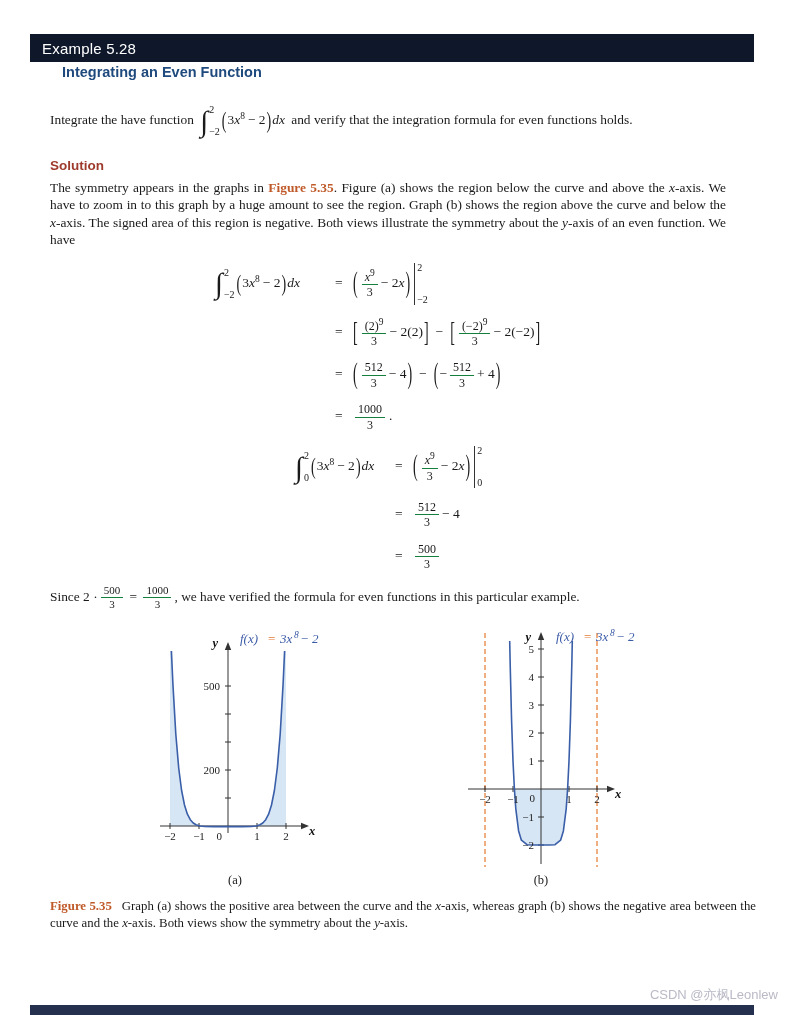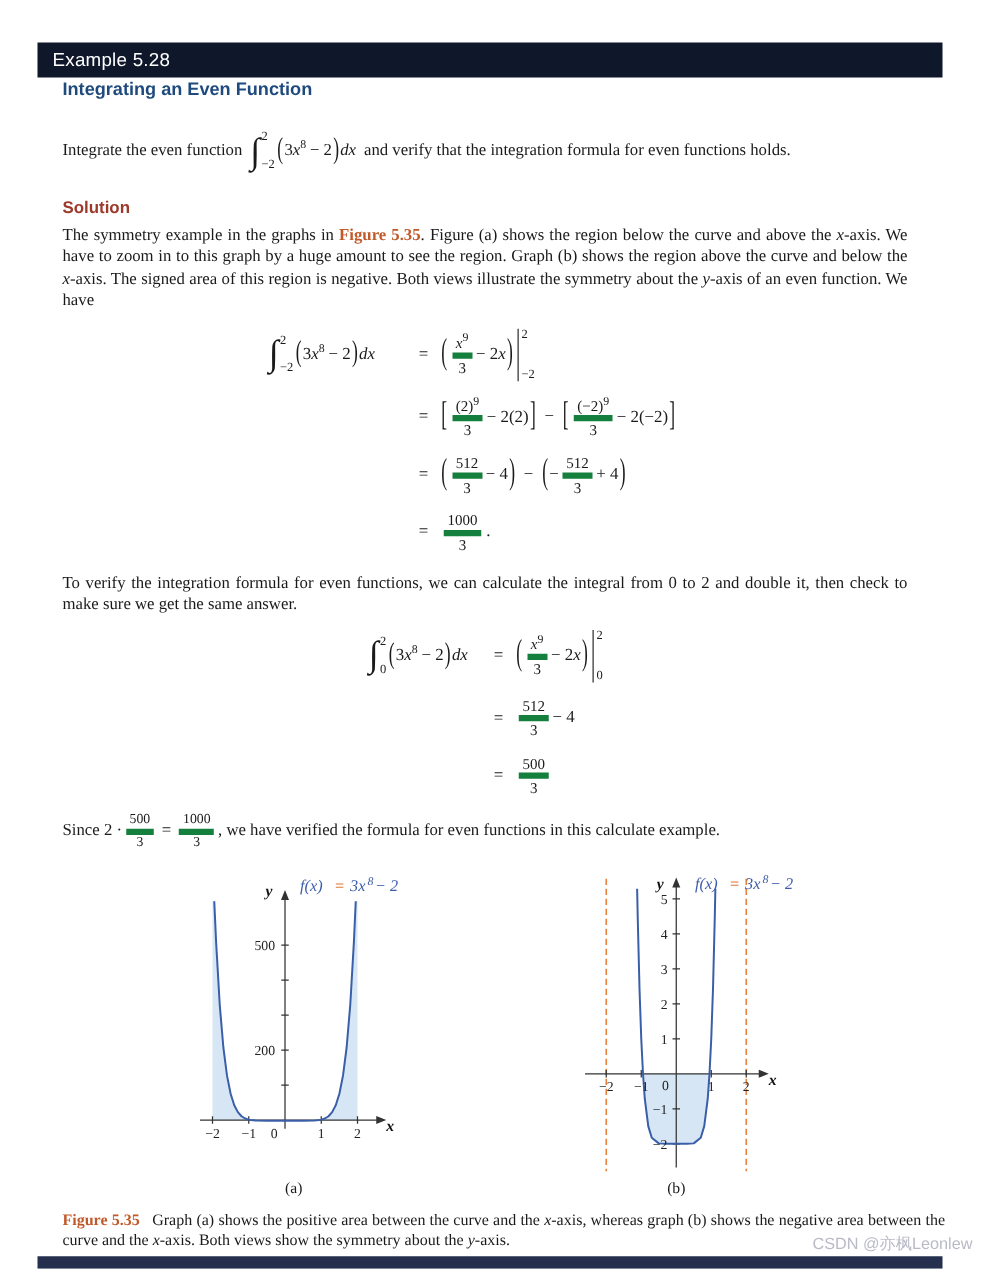--- a/index.html
+++ b/index.html
@@ -11,21 +11,21 @@
     position:absolute;top:14px;left:30px;right:42px;height:28px;
     background:#0f172a;color:#fff;display:flex;align-items:center;
     font-family:"Liberation Sans", sans-serif;font-size:15px;
     padding-left:12px;box-sizing:border-box;letter-spacing:.2px;margin-top:20px;
   }
   .footer-bar{position:absolute;bottom:0;left:30px;right:42px;height:10px;background:#25304f;}
   .watermark{position:absolute;right:18px;bottom:11px;font-family:"Liberation Sans",sans-serif;
     font-size:13px;color:#b9bac6;}
   .content{position:absolute;top:42px;left:50px;width:676px;}
   .subtitle{color:#1f4a7d;font-family:"Liberation Sans",sans-serif;font-size:14.5px;
-    font-weight:bold;margin:22px 0 0 0;}
+    font-weight:bold;margin:22px 0 0 12px;}
   .solution{color:#9e3a2c;font-family:"Liberation Sans",sans-serif;font-size:13.5px;
     font-weight:bold;margin:20px 0 6px 0;}
   .body-text{font-size:13.4px;line-height:1.3;text-align:justify;margin:6px 0;}
   .intro{margin-top:24px;}
   .figref{color:#c05a2a;font-weight:bold;}
 
   
   .mblock{margin:14px 0 14px 165px;font-size:13.5px;}
   .mblock2{margin:12px 0 12px 245px;font-size:13.5px;}
   .mrow{white-space:nowrap;margin:12px 0;}
@@ -38,21 +38,21 @@
   .isym{font-size:29px;line-height:1;}
   .ilims{display:inline-flex;flex-direction:column;justify-content:space-between;height:34px;
     font-size:10px;margin-left:1px;line-height:1;}
   .ilims .iu{margin-top:1px;}
   .ilims .il{margin-bottom:1px;}
   .tp{display:inline-block;vertical-align:middle;transform:scaleY(1.7);font-size:14px;padding:0 1px;}
   .tp.lg{transform:scaleY(2.05);}
   .tb{display:inline-block;vertical-align:middle;transform:scaleY(1.95);font-size:14px;padding:0 1px;}
   .frac{display:inline-flex;flex-direction:column;align-items:center;vertical-align:middle;
     font-size:12px;line-height:1.2;margin:0 3px;}
-  .frac .num{border-bottom:5px solid #15803d;padding:0 3px;text-align:left;}
+  .frac .num{border-bottom:1px solid #15803d;padding:0 3px;text-align:left;}
   .frac .den{padding:0 1px;}
   .frac.sm{font-size:11px;}
   sup{font-size:9.5px;}
   .ebar{display:inline-flex;flex-direction:column;justify-content:space-between;
     border-left:1.3px solid #333;height:42px;padding-left:2px;font-size:10px;
     vertical-align:middle;margin-left:3px;line-height:1;}
   .dot{margin-left:1px;}
   .imath{white-space:nowrap;margin:0 3px;}
   .concl{margin-top:3px;}
 
@@ -74,35 +74,35 @@
 
 <div class="header-bar">
   <span>Example 5.28</span>
 </div>
 
 <div class="content">
 
   <h2 class="subtitle">Integrating an Even Function</h2>
 
   <p class="body-text intro">
-    <span>Integrate the even function</span>
+    <span>Integrate the have function</span>
     <span class="imath"><span class="mint">
           <span class="isym">∫</span>
           <span class="ilims">
             <span class="iu">2</span>
             <span class="il">−2</span>
           </span>
         </span><span class="tp">(</span><span>3</span><i>x</i><sup>8</sup><span class="ml3">− 2</span><span class="tp">)</span><i>dx</i></span>
     <span>and verify that the integration formula for even functions holds.</span>
   </p>
 
   <h3 class="solution">Solution</h3>
 
   <p class="body-text">
-    <span>The symmetry example in the graphs in</span>
+    <span>The symmetry appears in the graphs in</span>
     <span class="figref">Figure 5.35</span><span>. Figure (a) shows the region below the curve and above the</span>
     <i>x</i><span>-axis. We have to zoom in to this graph by a huge amount to see the region. Graph (b) shows the region above the curve and below the</span>
     <i>x</i><span>-axis. The signed area of this region is negative. Both views illustrate the symmetry about the</span>
     <i>y</i><span>-axis of an even function. We have</span>
   </p>
 
   <div class="mblock">
     <div class="mrow">
       <span class="mlhs"><span class="mint">
             <span class="isym">∫</span>
@@ -141,21 +141,20 @@
     </div>
     <div class="mrow">
       <span class="mlhs"></span><span class="meq">=</span>
       <span class="frac">
           <span class="num">1000</span>
           <span class="den">3</span>
         </span><span class="dot">.</span>
     </div>
   </div>
 
-  <p class="body-text">To verify the integration formula for even functions, we can calculate the integral from 0 to 2 and double it, then check to make sure we get the same answer.</p>
 
   <div class="mblock2">
     <div class="mrow">
       <span class="mlhs"><span class="mint">
             <span class="isym">∫</span>
             <span class="ilims">
               <span class="iu">2</span>
               <span class="il">0</span>
             </span>
           </span><span class="tp">(</span><span>3</span><i>x</i><sup>8</sup><span class="ml3">− 2</span><span class="tp">)</span><i>dx</i></span><span class="meq">=</span>
@@ -187,21 +186,21 @@
     <span>Since</span>
     <span>2 ·</span><span class="frac sm">
         <span class="num">500</span>
         <span class="den">3</span>
       </span>
     <span>=</span>
     <span class="frac sm">
         <span class="num">1000</span>
         <span class="den">3</span>
       </span><span>,</span>
-    <span>we have verified the formula for even functions in this calculate example.</span>
+    <span>we have verified the formula for even functions in this particular example.</span>
   </p>
 
   <div class="figure">
     <div class="graphs">
 
       <div class="graphwrap">
         <svg width="250" height="250" viewBox="0 0 250 250">
           <path fill="#d7e6f4" d="M90.4,205 L60,205 L60,30 L61.4,30 L62.9,62.9 L65.8,113 L68.7,147 L71.6,169.5 L74.5,184 L77.4,193.2 L80.3,198.7 L83.2,202 L86.1,203.8 L89,204.7 Z"></path>
           <path fill="#d7e6f4" d="M145.6,205 L176,205 L176,30 L174.6,30 L173.1,62.9 L170.2,113 L167.3,147 L164.4,169.5 L161.5,184 L158.6,193.2 L155.7,198.7 L152.8,202 L149.9,203.8 L147,204.7 Z"></path>
           <line x1="50" y1="205" x2="193" y2="205" stroke="#333" stroke-width="1"></line>

